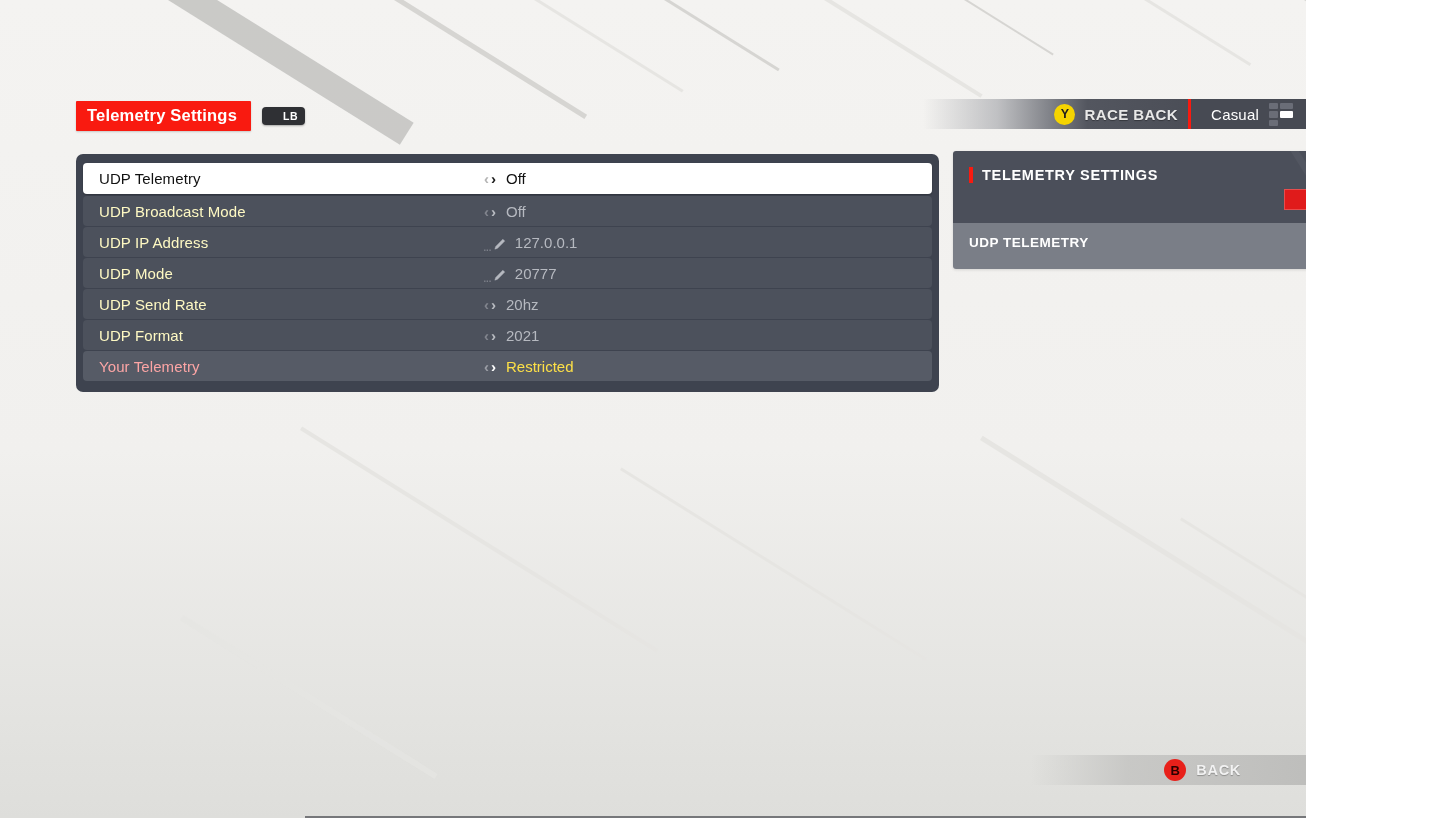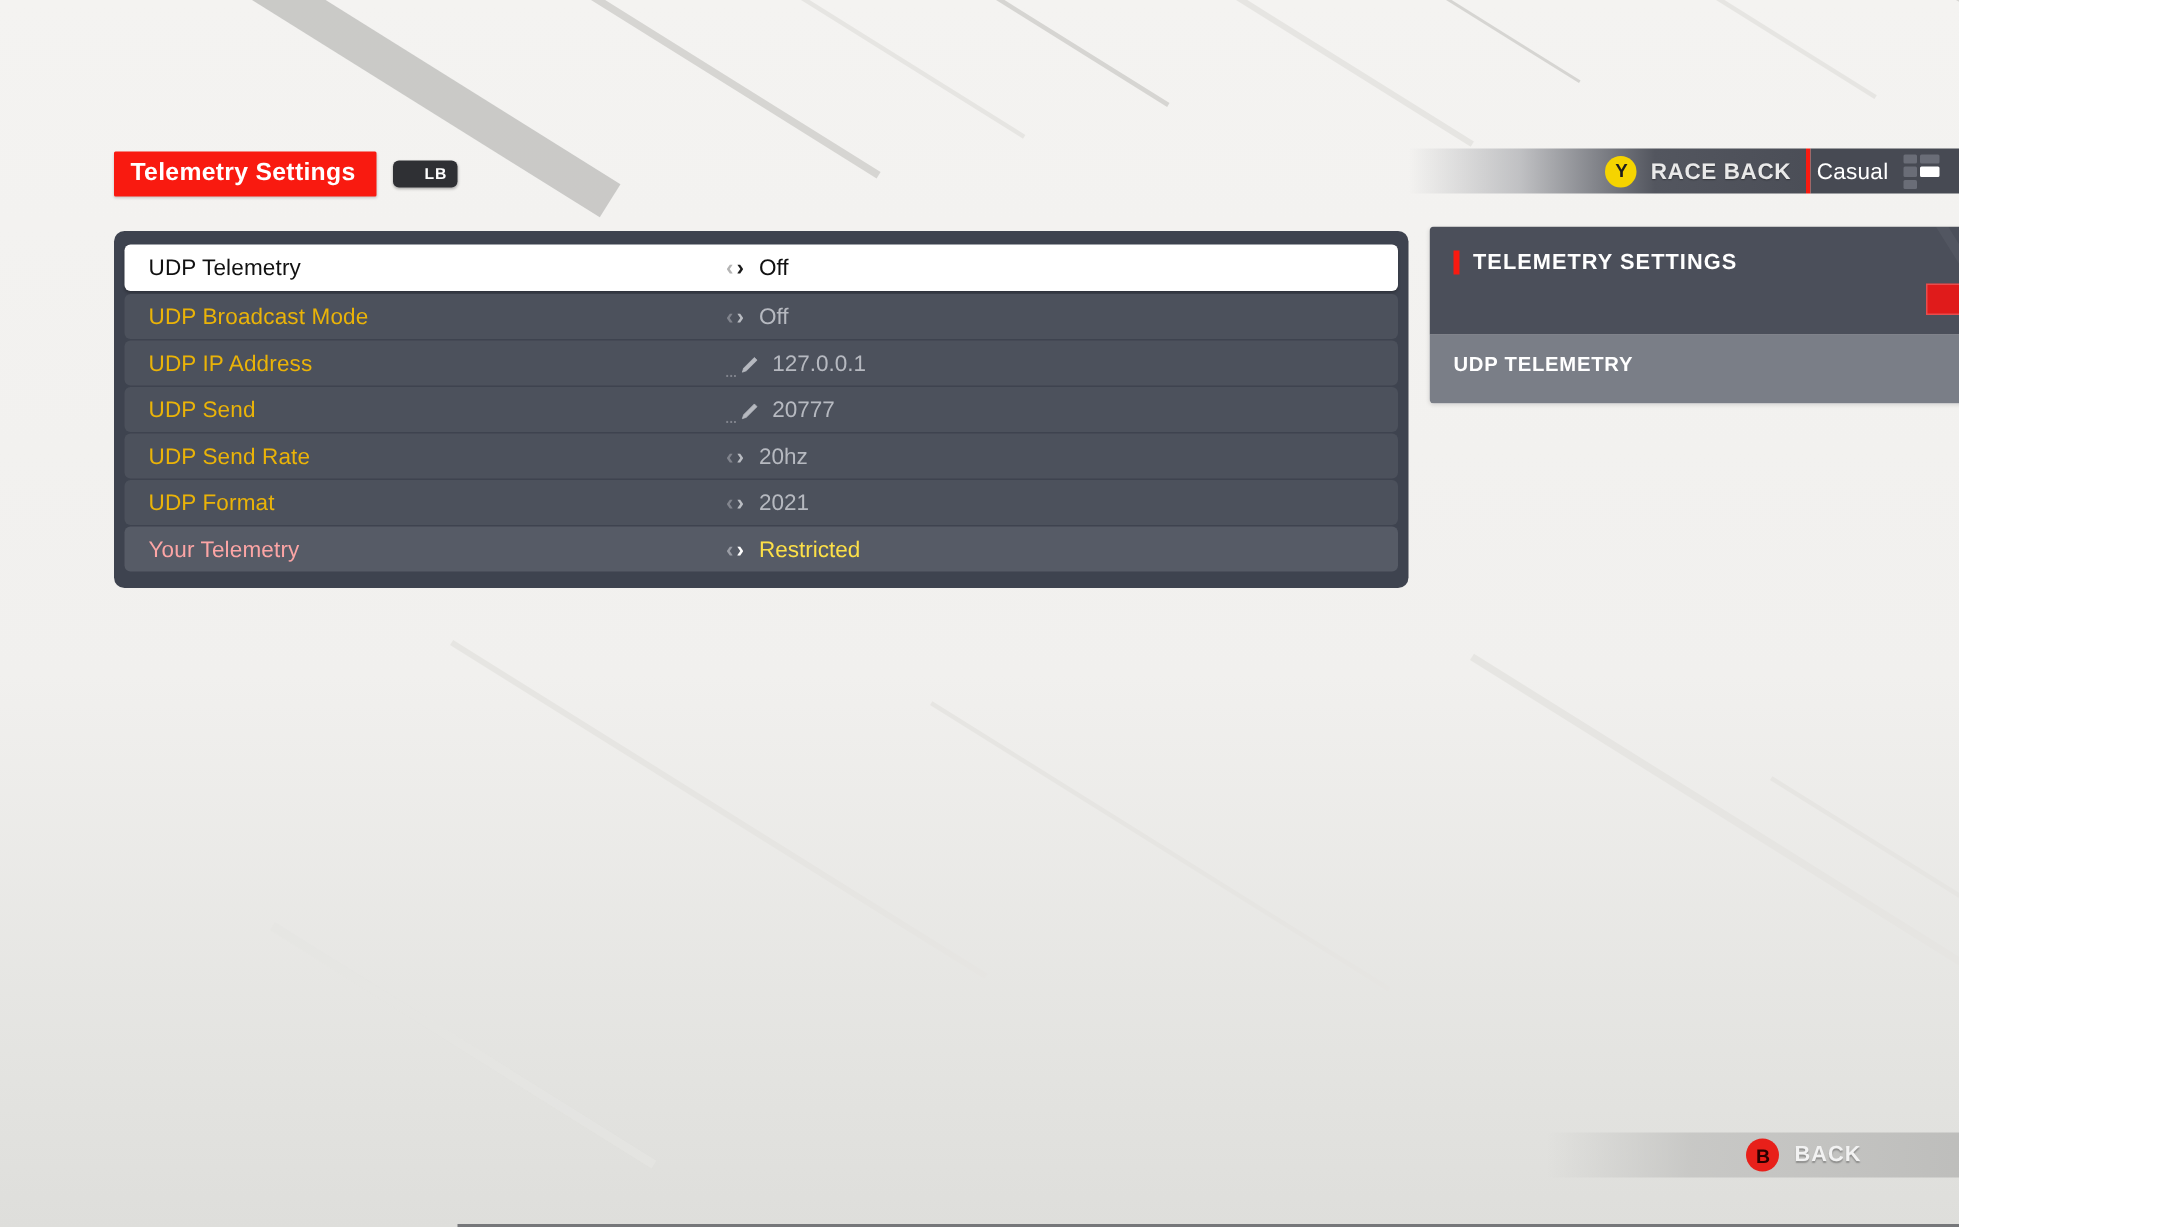--- a/index.html
+++ b/index.html
@@ -119,21 +119,21 @@
     height: 30px;
     background: #f91a10;
     flex: none;
   }
   .rs-right {
     height: 30px;
     background: #474a53;
     display: flex;
     align-items: center;
     gap: 10px;
-    padding: 0 13px 0 4px;
+    padding: 0 13px 0 20px;
     box-sizing: border-box;
   }
   .rs-value {
     color: #ffffff;
     font-size: 15px;
     letter-spacing: .2px;
   }
   .diff-icon {
     display: grid;
     grid-template-columns: 9px 13px;
@@ -193,21 +193,21 @@
     height: 31px;
     margin-bottom: 2px;
     box-shadow: 0 1px 2px rgba(0,0,0,.25);
   }
   .row-label {
     padding-left: 16px;
     font-size: 15px;
     letter-spacing: .1px;
     white-space: nowrap;
   }
-  .row.disabled .row-label { color: #eab308; }
+  .row.disabled .row-label { color: #fef9c3; }
   .row.normal   .row-label { color: #fca5a5; }
   .row.selected .row-label { color: #111111; }
 
   .row-value {
     position: absolute;
     left: 400px;
     display: flex;
     align-items: center;
     gap: 0px;
     font-size: 15px;
@@ -452,21 +452,21 @@
           <span class="edit-wrap">
             <span class="dots">...</span>
             <span class="pencil"><svg viewBox="0 0 16 16" width="13" height="13">
                 <path d="M12.2 1.6 14.4 3.8 5.6 12.6 2.3 13.7 3.4 10.4z" fill="#b6b9c0" stroke="#b6b9c0" stroke-width="0.6" stroke-linejoin="round"></path>
               </svg></span>
           </span>
           <span class="valtext">127.0.0.1</span>
         </div>
       </div>
       <div class="row disabled">
-        <div class="row-label">UDP Send</div>
+        <div class="row-label">UDP Mode</div>
         <div class="row-value">
           <span class="edit-wrap">
             <span class="dots">...</span>
             <span class="pencil"><svg viewBox="0 0 16 16" width="13" height="13">
                 <path d="M12.2 1.6 14.4 3.8 5.6 12.6 2.3 13.7 3.4 10.4z" fill="#b6b9c0" stroke="#b6b9c0" stroke-width="0.6" stroke-linejoin="round"></path>
               </svg></span>
           </span>
           <span class="valtext">20777</span>
         </div>
       </div>

